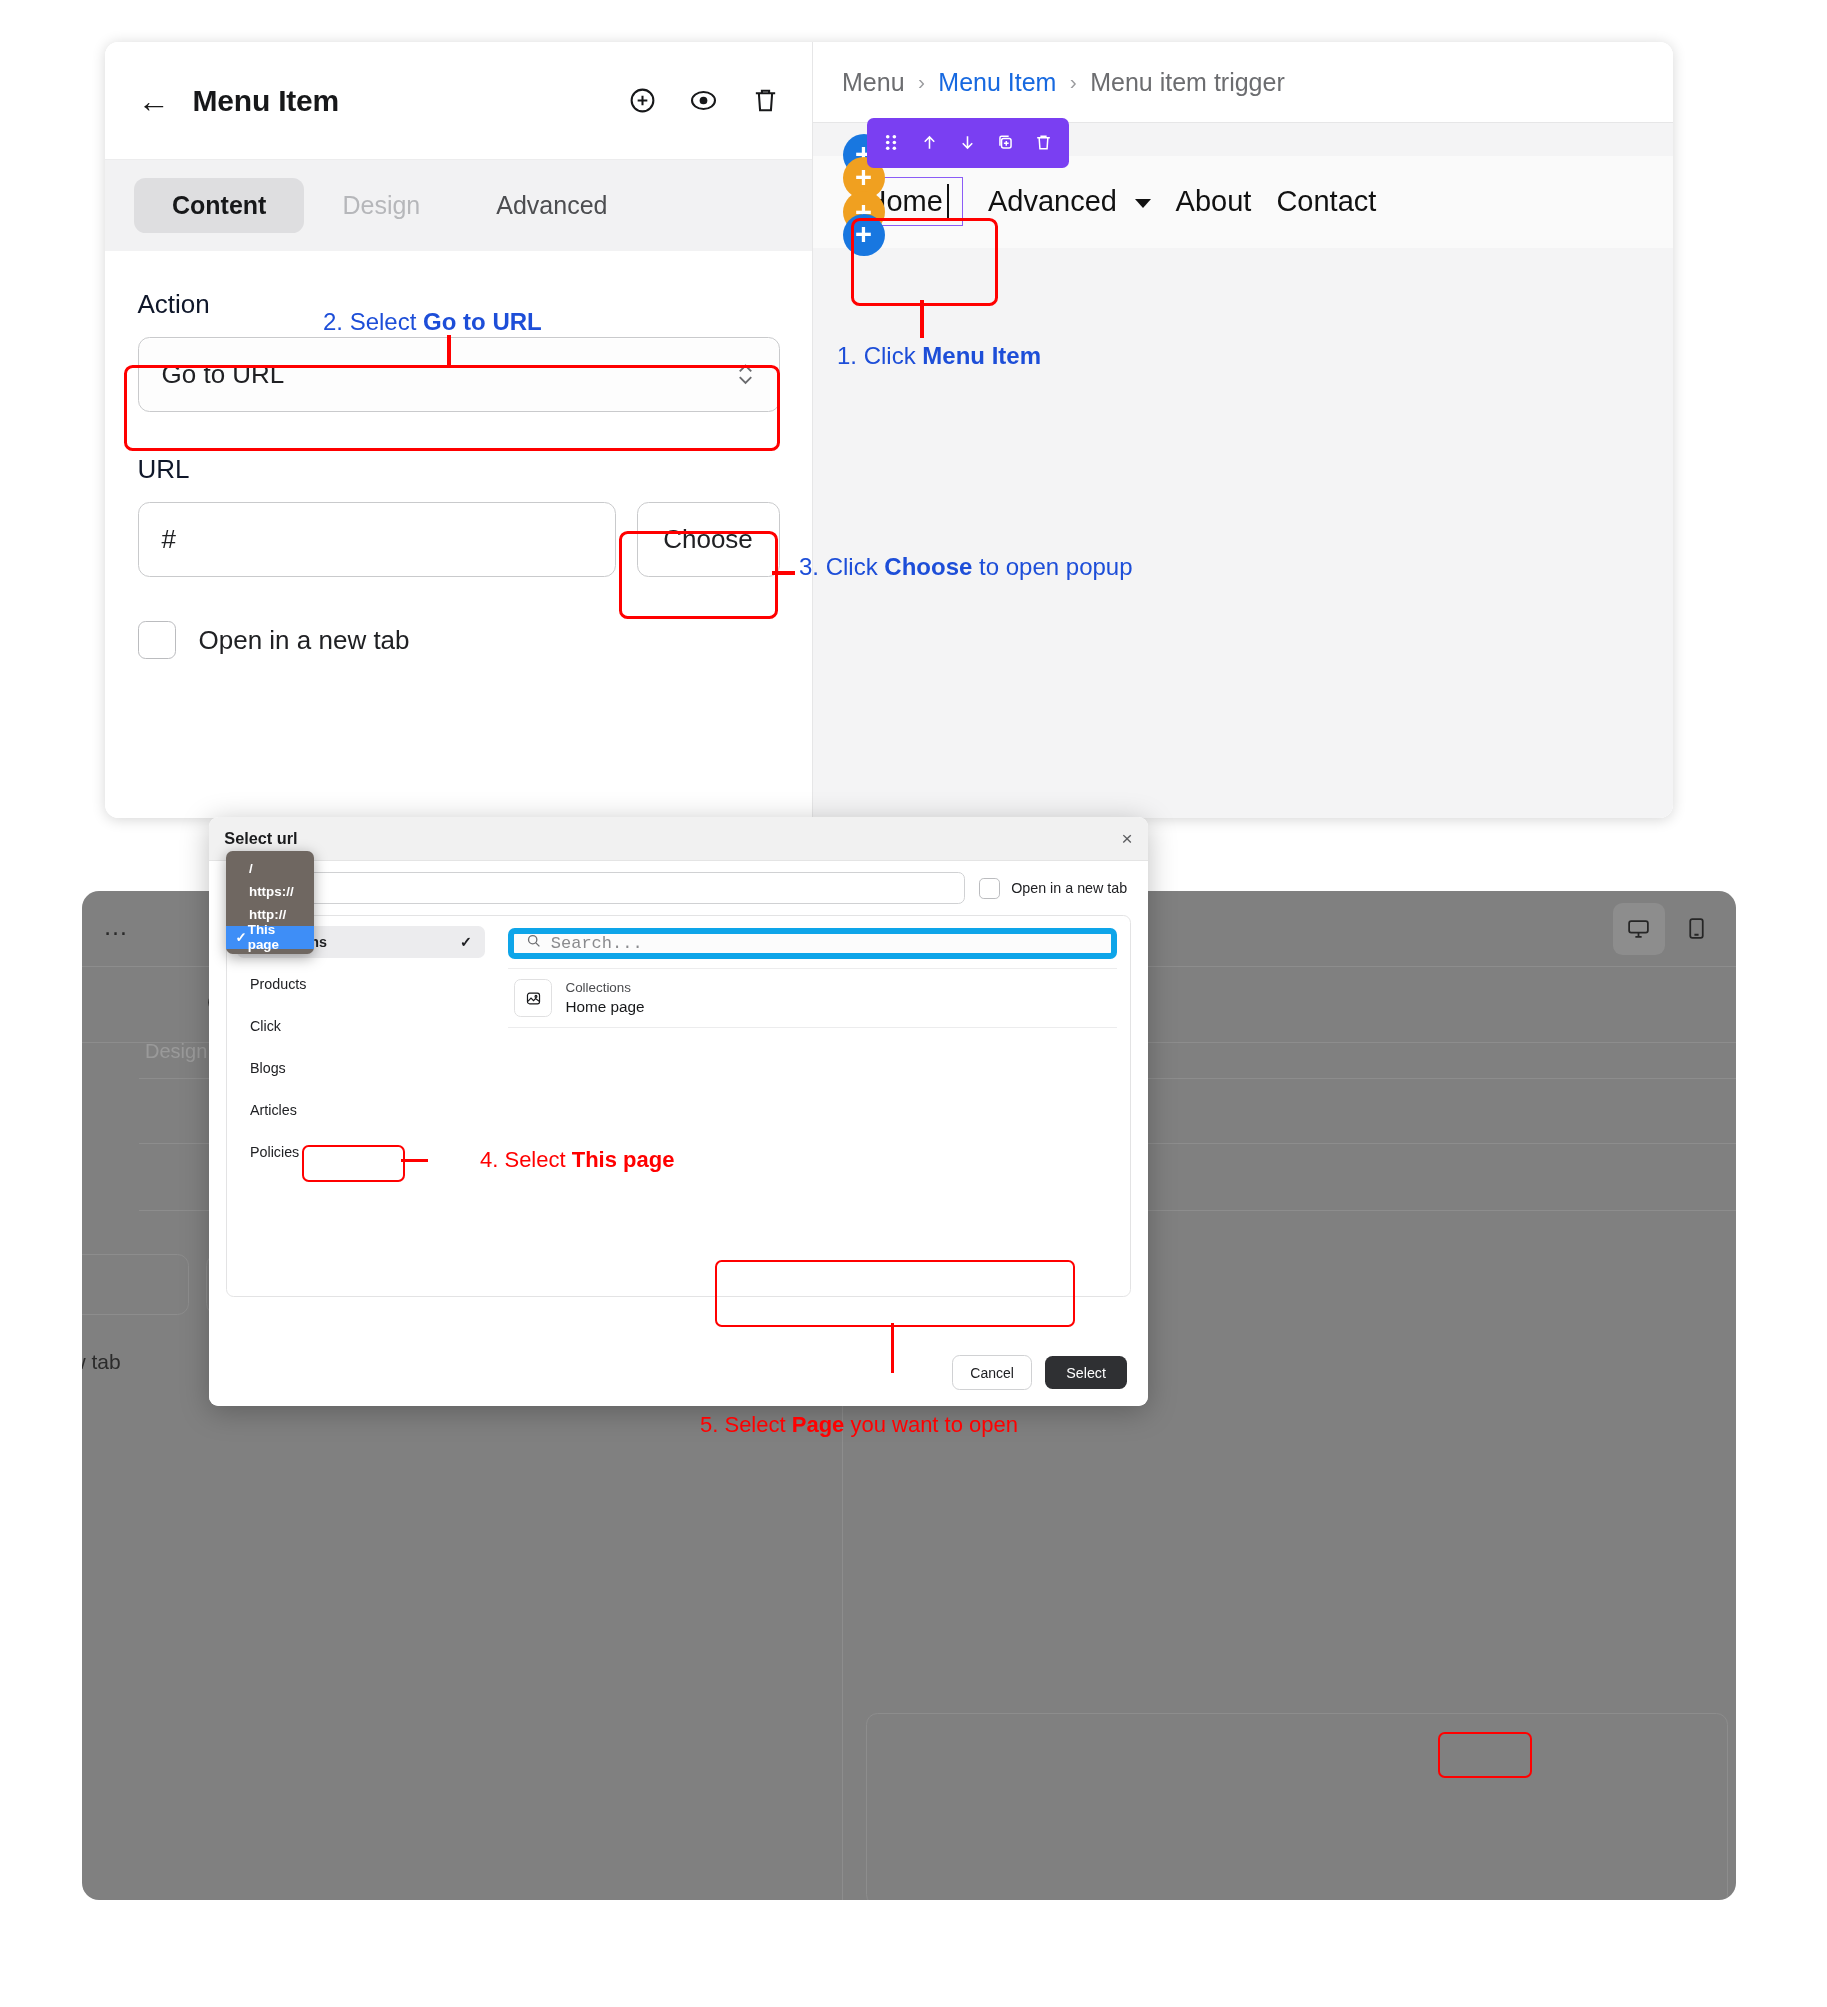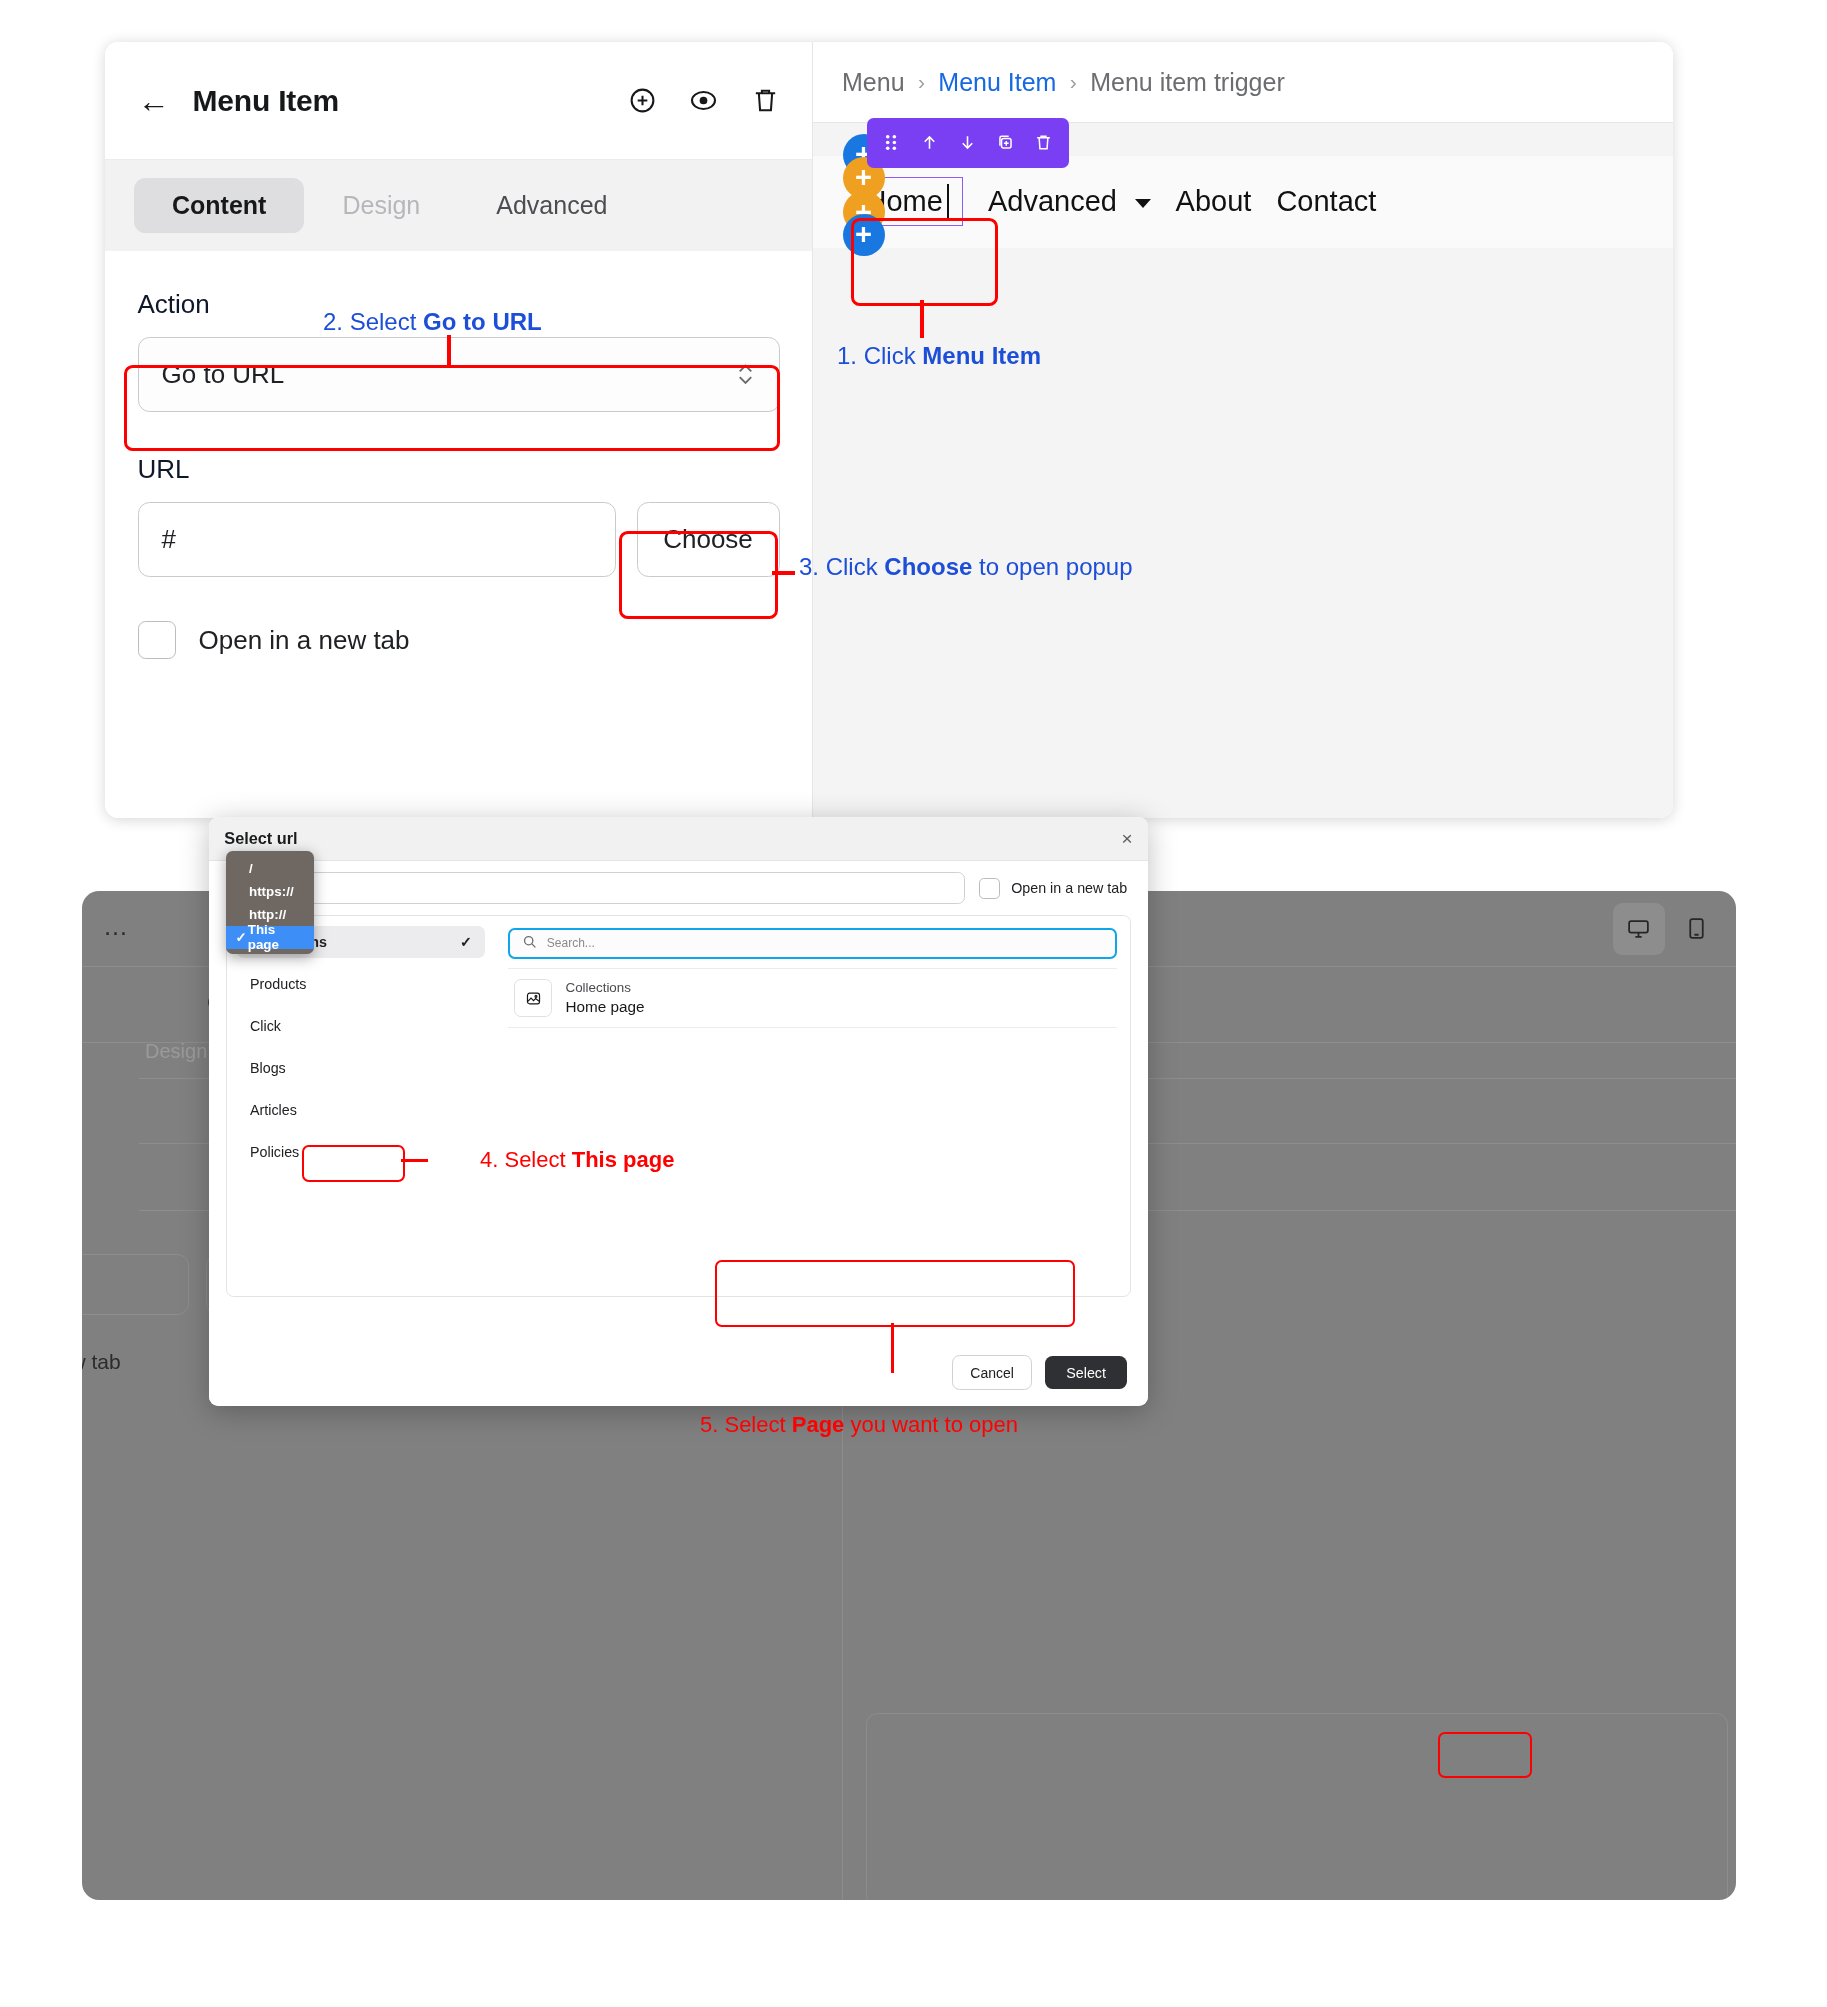--- a/index.html
+++ b/index.html
@@ -174,23 +174,23 @@
     display:flex;background:#fff;box-sizing:border-box;overflow:hidden;
   }
   #dlg-side{width:268px;padding:9.6px;box-sizing:border-box;border-right:none;}
   .side-item{
     height:32.5px;display:flex;align-items:center;justify-content:space-between;
     padding:0 13.4px;border-radius:6.7px;font-size:14.3px;color:#202124;margin-bottom:9.6px;
   }
   .side-item.active{background:#ececee;font-weight:700;}
   #dlg-content{flex:1;padding:11.5px 13.4px;box-sizing:border-box;}
   #dlg-search{
-    height:31px;border:2px solid #0ea5e9;border-radius:6.7px;background:#fcfcfc;
+    height:31px;border:6px solid #0ea5e9;border-radius:6.7px;background:#fcfcfc;
     display:flex;align-items:center;gap:9.6px;padding:0 11.5px;box-sizing:border-box;
-    font-size:12px;color:#8a8b8e;
+    font-size:17px;color:#8a8b8e;font-family:Liberation Mono, monospace;
   }
   #dlg-results{margin-top:9.6px;border-top:1px solid #ececed;}
   .result-row{
     display:flex;align-items:center;gap:13.4px;padding:9.6px 5.7px;
     border-bottom:1px solid #ececed;
   }
   .result-thumb{width:36px;height:36px;border:1px solid #e0e0e1;border-radius:6.7px;
     display:flex;align-items:center;justify-content:center;}
   .result-txt1{font-size:13.4px;color:#4a4b4e;line-height:1.35;}
   .result-txt2{font-size:15.3px;color:#17181a;line-height:1.35;}

